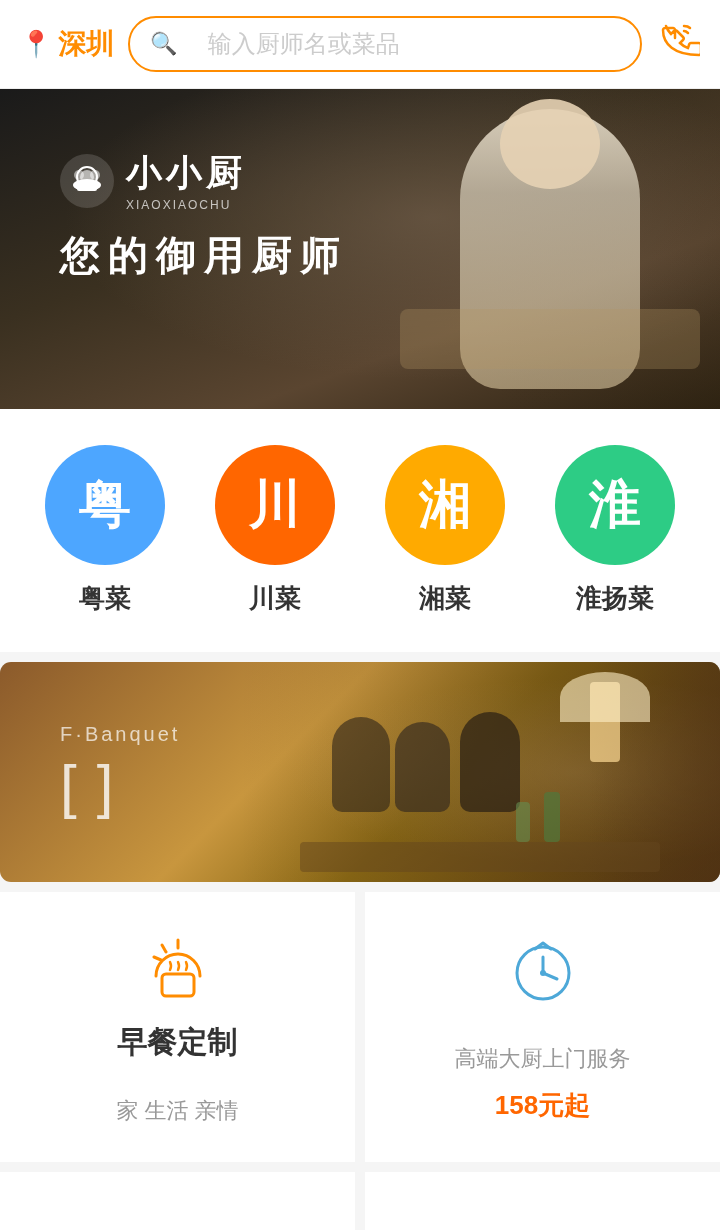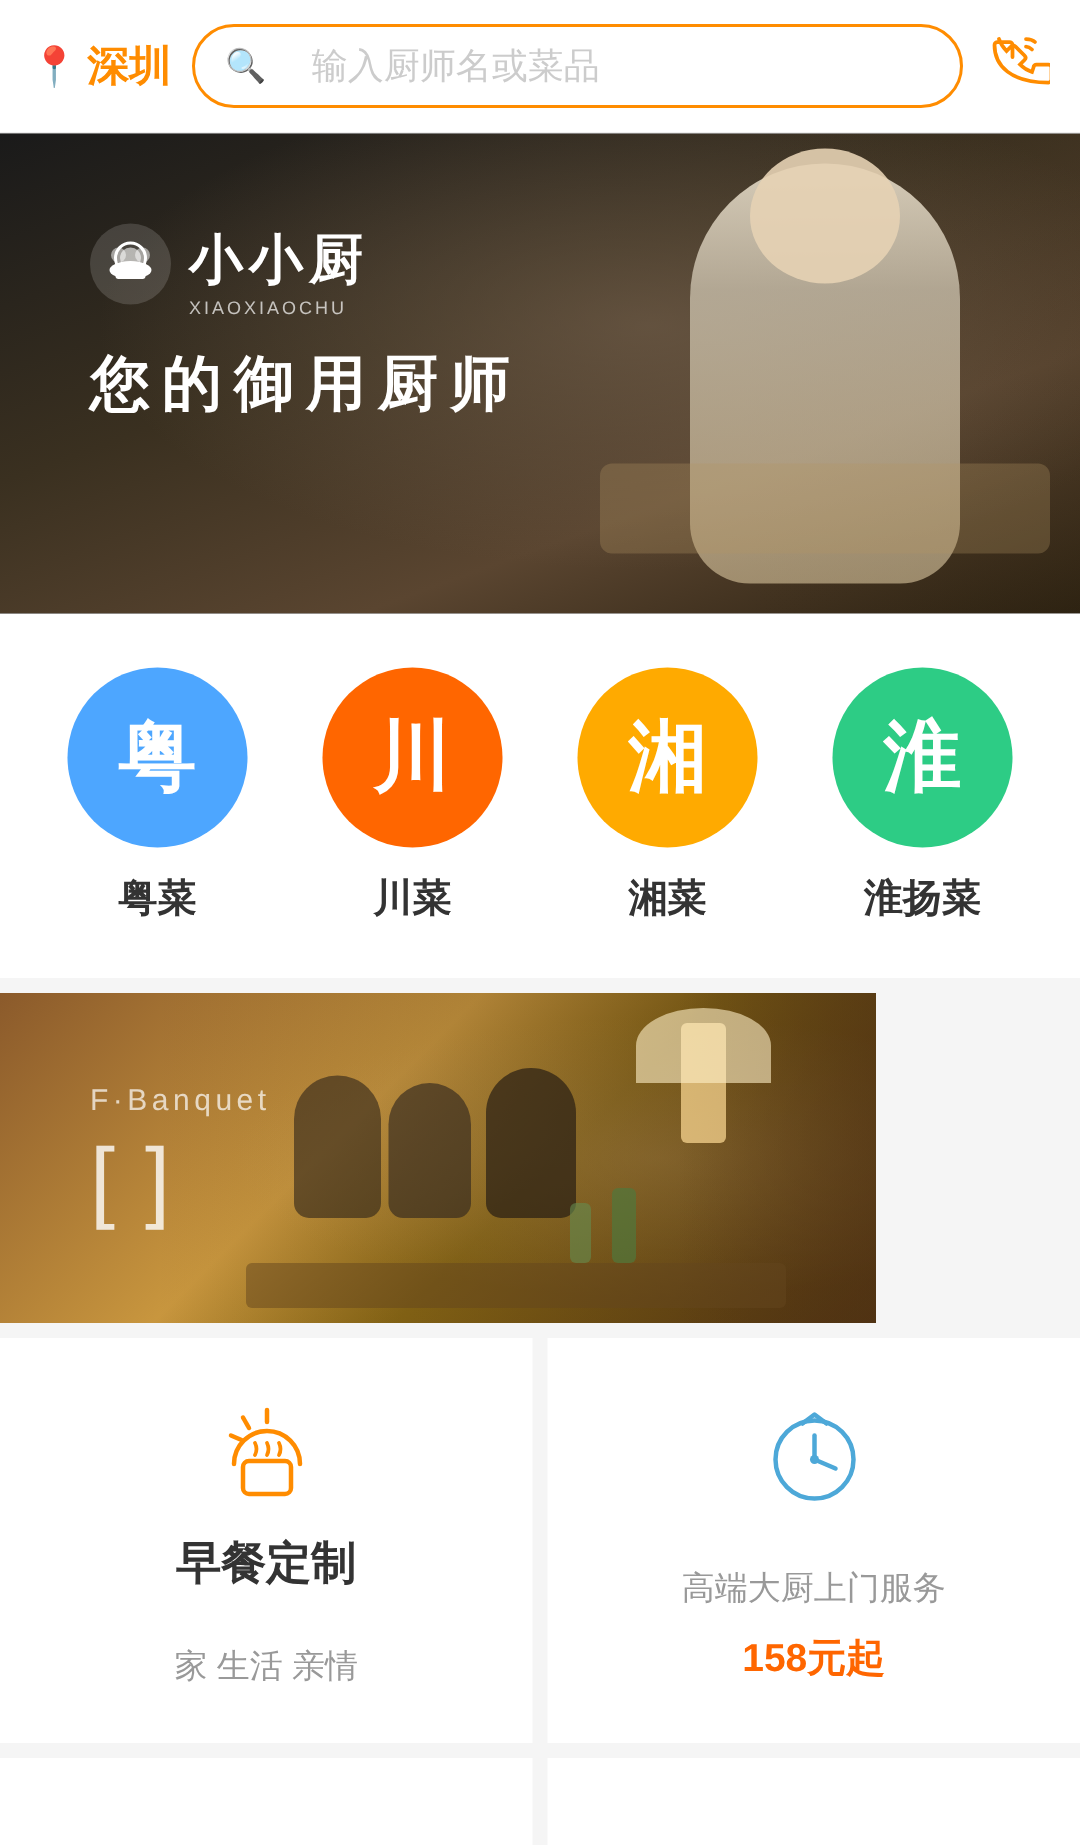--- a/index.html
+++ b/index.html
@@ -54,20 +54,21 @@
         radial-gradient(ellipse at 60% 40%, rgba(120,100,80,0.6) 0%, transparent 60%),
         linear-gradient(160deg, #1a1a1a 0%, #3a3020 40%, #5a4530 70%, #2a2010 100%);
     }
     .banner-content {
       position: absolute;
       top: 60px;
       left: 60px;
     }
     .brand-row {
       display: flex;
+      align-items: center;
       gap: 12px;
       margin-bottom: 8px;
     }
     .chef-hat-icon {
       width: 54px;
       height: 54px;
       background: rgba(255,255,255,0.15);
       border-radius: 50%;
       display: flex;
       align-items: center;
@@ -109,28 +110,29 @@
       color: #fff;
     }
     .cat-blue { background: #4da6ff; }
     .cat-orange { background: #ff6600; }
     .cat-yellow { background: #ffaa00; }
     .cat-green { background: #2dcc85; }
     .category-label { font-size: 26px; color: #333; font-weight: bold; }
 
     
     .banquet-banner {
-      width: 584px;
+      width: 720px;
       height: 220px;
       background: linear-gradient(135deg, #8B5A2B 0%, #C8963E 40%, #8B6914 60%, #5c3a10 100%);
       position: relative;
       overflow: hidden;
       margin-bottom: 10px;
       display: flex;
       align-items: center;
+      border-radius: 11px;
     }
     .banquet-bg {
       position: absolute;
       right: 0;
       top: 0;
       width: 480px;
       height: 220px;
       background: linear-gradient(to left, rgba(60,40,20,0.4), transparent),
         radial-gradient(ellipse at 70% 50%, rgba(200,160,100,0.4) 0%, transparent 60%);
     }

